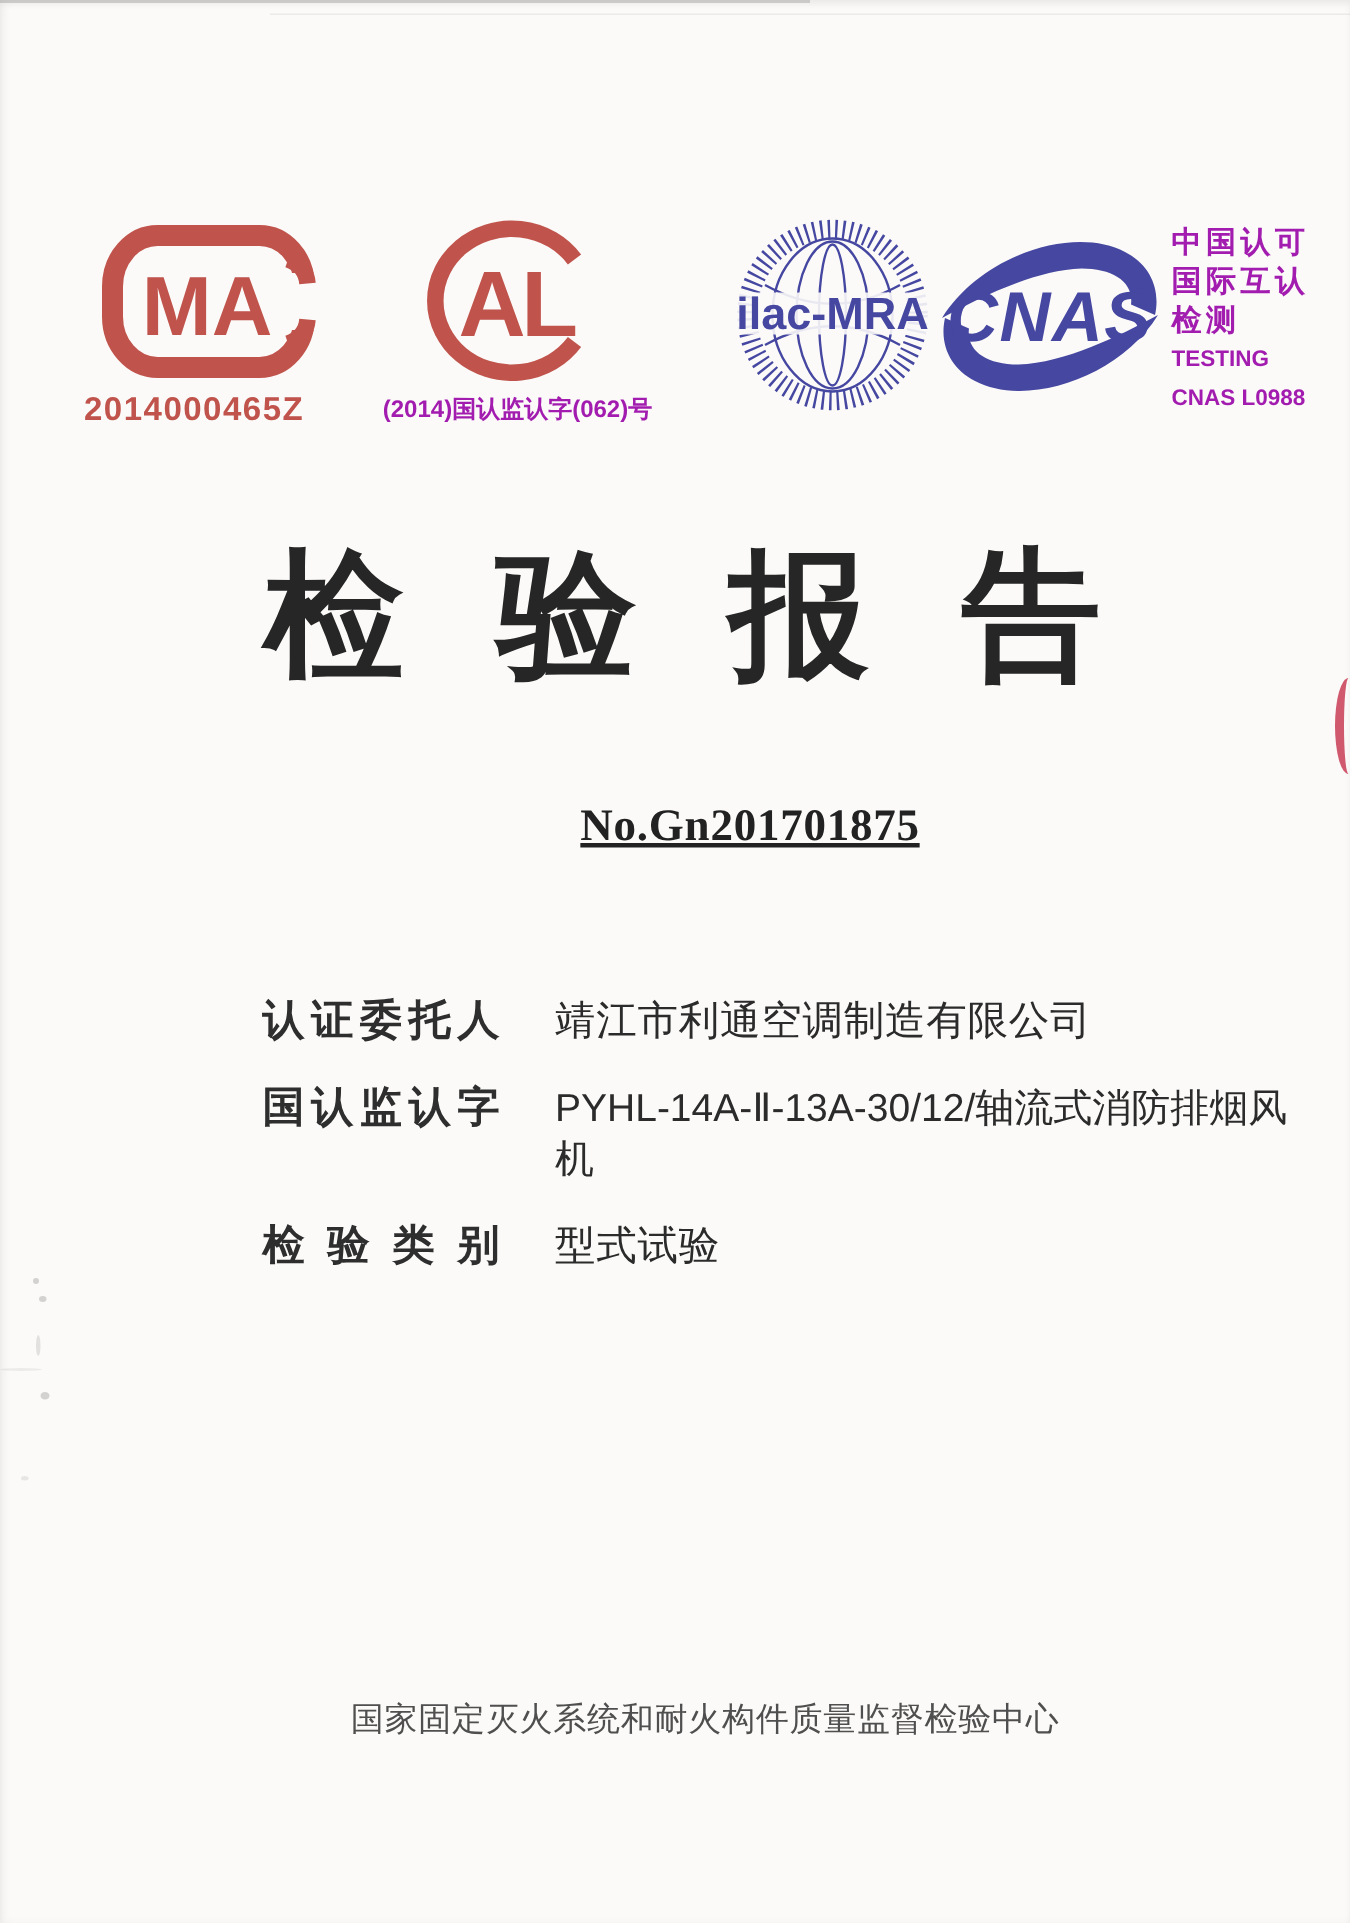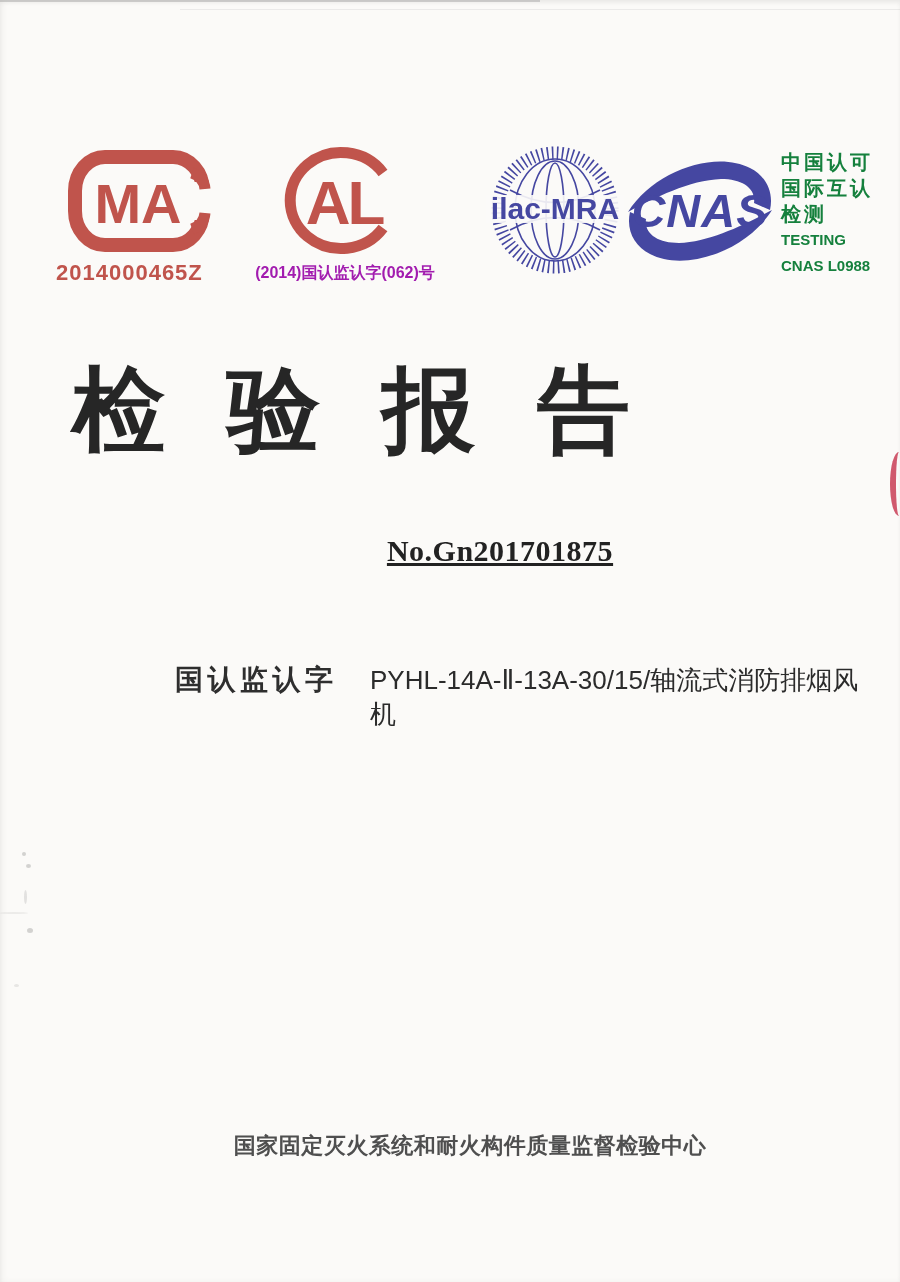--- a/index.html
+++ b/index.html
@@ -16,46 +16,46 @@
 
   
   .logo-cma { position:absolute; left:66px; top:146px; width:148px; height:112px; }
   .cma-caption { position:absolute; left:56px; top:260px; width:168px; 
                  color:#c0544c; font-weight:bold; font-size:22px; letter-spacing:1px; }
   .logo-al { position:absolute; left:282px; top:142px; width:128px; height:124px; }
   .al-caption { position:absolute; left:234px; top:263px; width:222px; text-align:center;
                 color:#a21caf; font-weight:bold; font-size:16px; }
   .logo-ilac { position:absolute; left:486px; top:141px; width:138px; height:138px; }
   .logo-cnas { position:absolute; left:622px; top:156px; width:156px; height:110px; }
-  .accr { position:absolute; left:781px; top:149px; color:#15803d; font-weight:bold;
+  .accr { position:absolute; left:781px; top:149px; color:#a21caf; font-weight:bold;
           font-size:20px; line-height:26px; }
   .accr .zh { letter-spacing:3px; }
   .accr .en { letter-spacing:0; font-size:15px; }
 
   
-  .title { position:absolute; top:348px; left:10px; right:0; text-align:left;
+  .title { position:absolute; top:348px; left:10px; right:0; text-align:center;
            font-size:93px; font-weight:900; color:#262626;
            letter-spacing:62px; padding-left:62px; white-space:nowrap; }
   .report-no { position:absolute; top:534px; left:100px; right:0; text-align:center;
                font-family:"Liberation Serif","DejaVu Serif",serif;
                font-size:30px; font-weight:bold; color:#222; letter-spacing:0.5px;text-decoration:underline; }
 
   
   .fields { position:absolute; left:175px; top:663px; width:700px; }
   .field-row { display:flex; align-items:flex-start; margin-bottom:24px; }
   .field-label { width:158px; min-width:158px; margin-right:37px;
                  font-size:28px; font-weight:600; color:#2e2e2e; line-height:34px;
                  text-align:justify; text-align-last:justify; }
   .field-value { font-size:27px; font-weight:500; color:#2b2b2b; line-height:34px;
                  width:510px; word-break:break-all; letter-spacing:0.5px; }
   .field-row.model .field-value { font-size:26px; letter-spacing:0; }
 
   
   .footer-org { position:absolute; top:1131px; left:40px; right:0; text-align:center;
-                font-size:22px; font-weight:700; color:#4f4f4f; letter-spacing:0.5px; }
+                font-size:22px; font-weight:400; color:#4f4f4f; letter-spacing:0.5px; }
 
   
   .red-mark { position:absolute; left:890px; top:452px; width:18px; height:64px;
               border-left:6px solid rgba(200,60,85,0.85); border-radius:50%; }
   .smudge { position:absolute; background:rgba(70,70,70,0.22); border-radius:50%; }
   .s1 { left:22px; top:852px; width:4px; height:4px; }
   .s2 { left:26px; top:864px; width:5px; height:4px; }
   .s3 { left:24px; top:890px; width:3px; height:14px; opacity:.6; }
   .s4 { left:27px; top:928px; width:6px; height:5px; }
   .s5 { left:14px; top:984px; width:5px; height:3px; opacity:.5; }
@@ -109,23 +109,31 @@
     <div class="zh">检测</div>
     <div class="en">TESTING</div>
     <div class="en">CNAS L0988</div>
   </div>
 
   <h1 class="title">检验报告</h1>
 
   <div class="report-no">No.Gn201701875</div>
 
   <div class="fields">
+    <div class="field-row">
+      <div class="field-label">认证委托人</div>
+      <div class="field-value">靖江市利通空调制造有限公司</div>
+    </div>
     <div class="field-row model">
       <div class="field-label">国认监认字</div>
-      <div class="field-value">PYHL-14A-Ⅱ-13A-30/15/轴流式消防排烟风机</div>
+      <div class="field-value">PYHL-14A-Ⅱ-13A-30/12/轴流式消防排烟风机</div>
+    </div>
+    <div class="field-row">
+      <div class="field-label">检验类别</div>
+      <div class="field-value">型式试验</div>
     </div>
   </div>
 
   <div class="footer-org">国家固定灭火系统和耐火构件质量监督检验中心</div>
 
   <div class="red-mark"></div>
   <div class="smudge s1"></div>
   <div class="smudge s2"></div>
   <div class="smudge s3"></div>
   <div class="smudge s4"></div>

